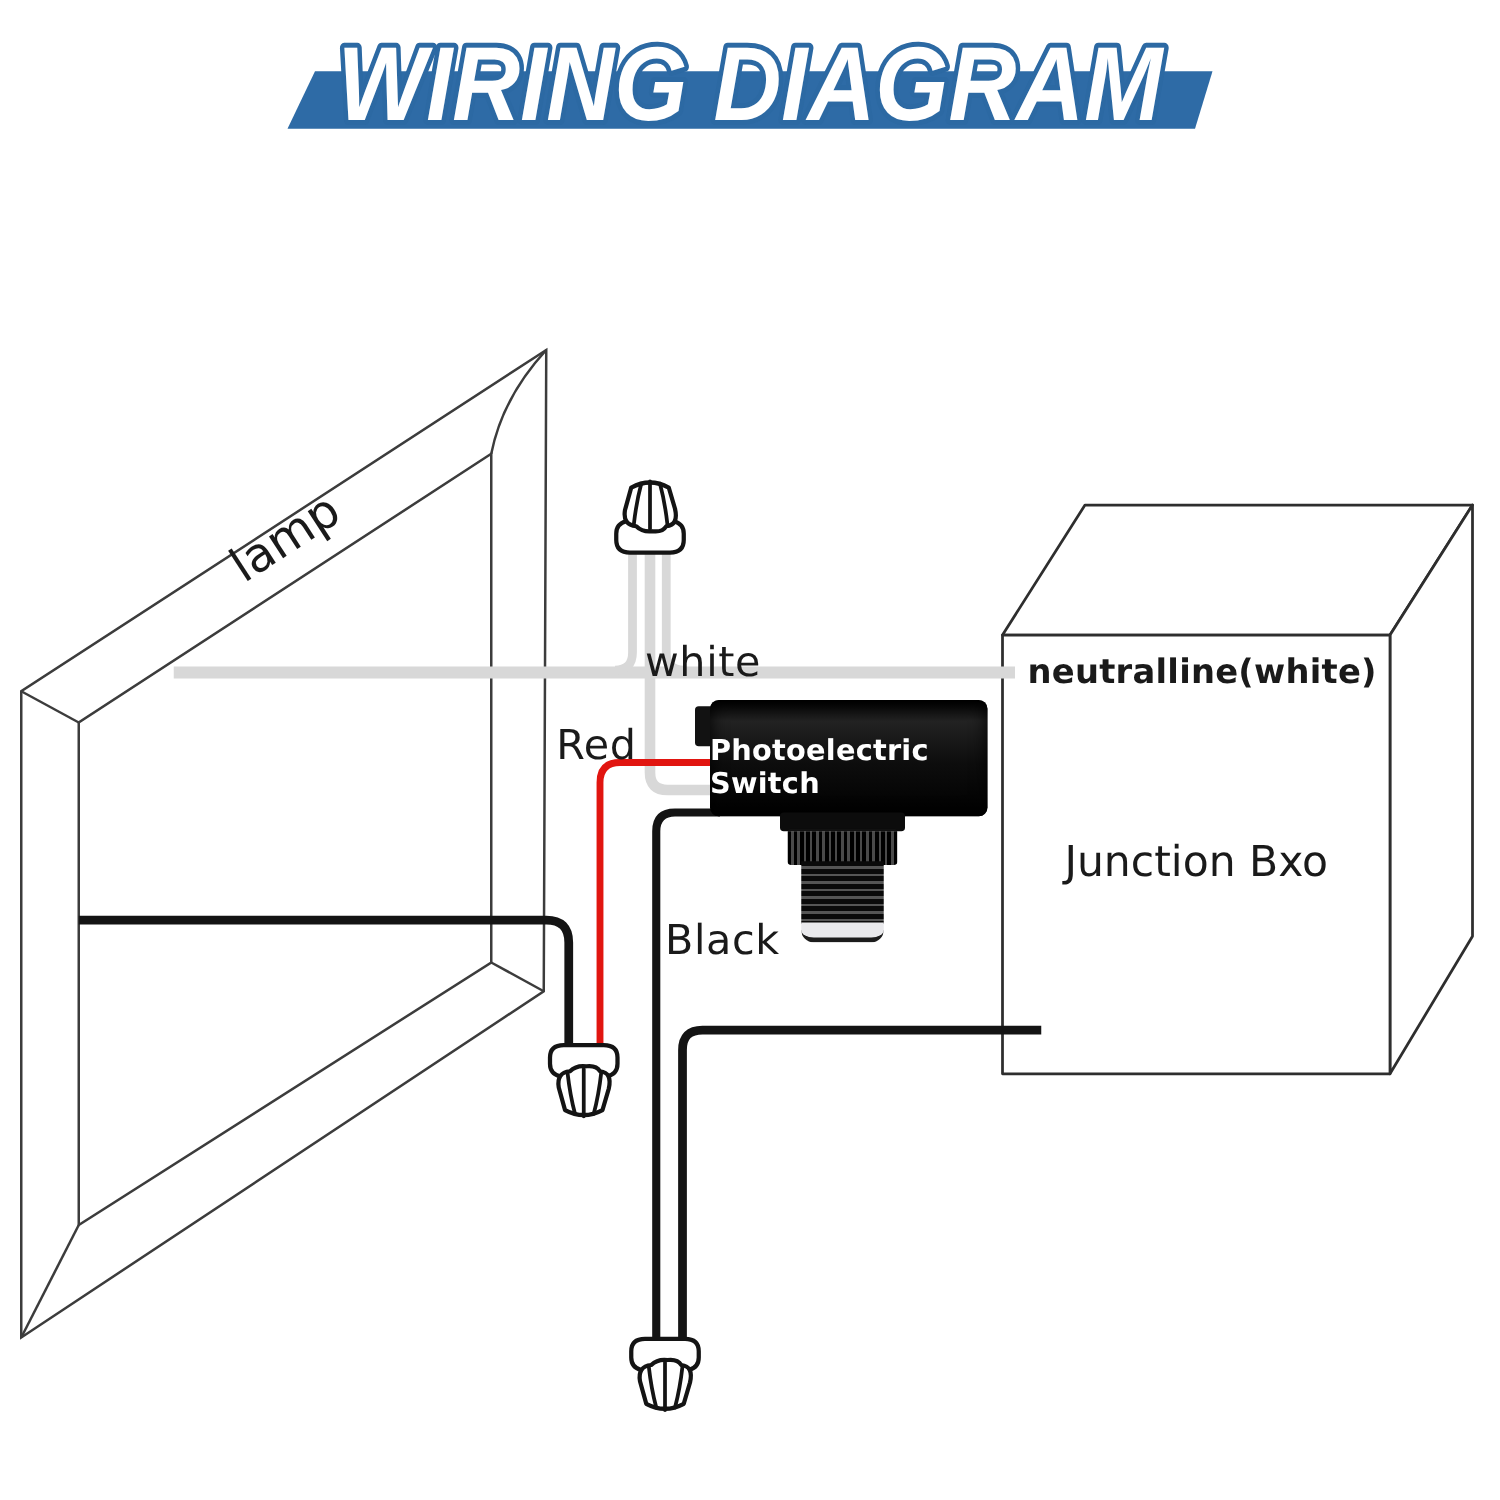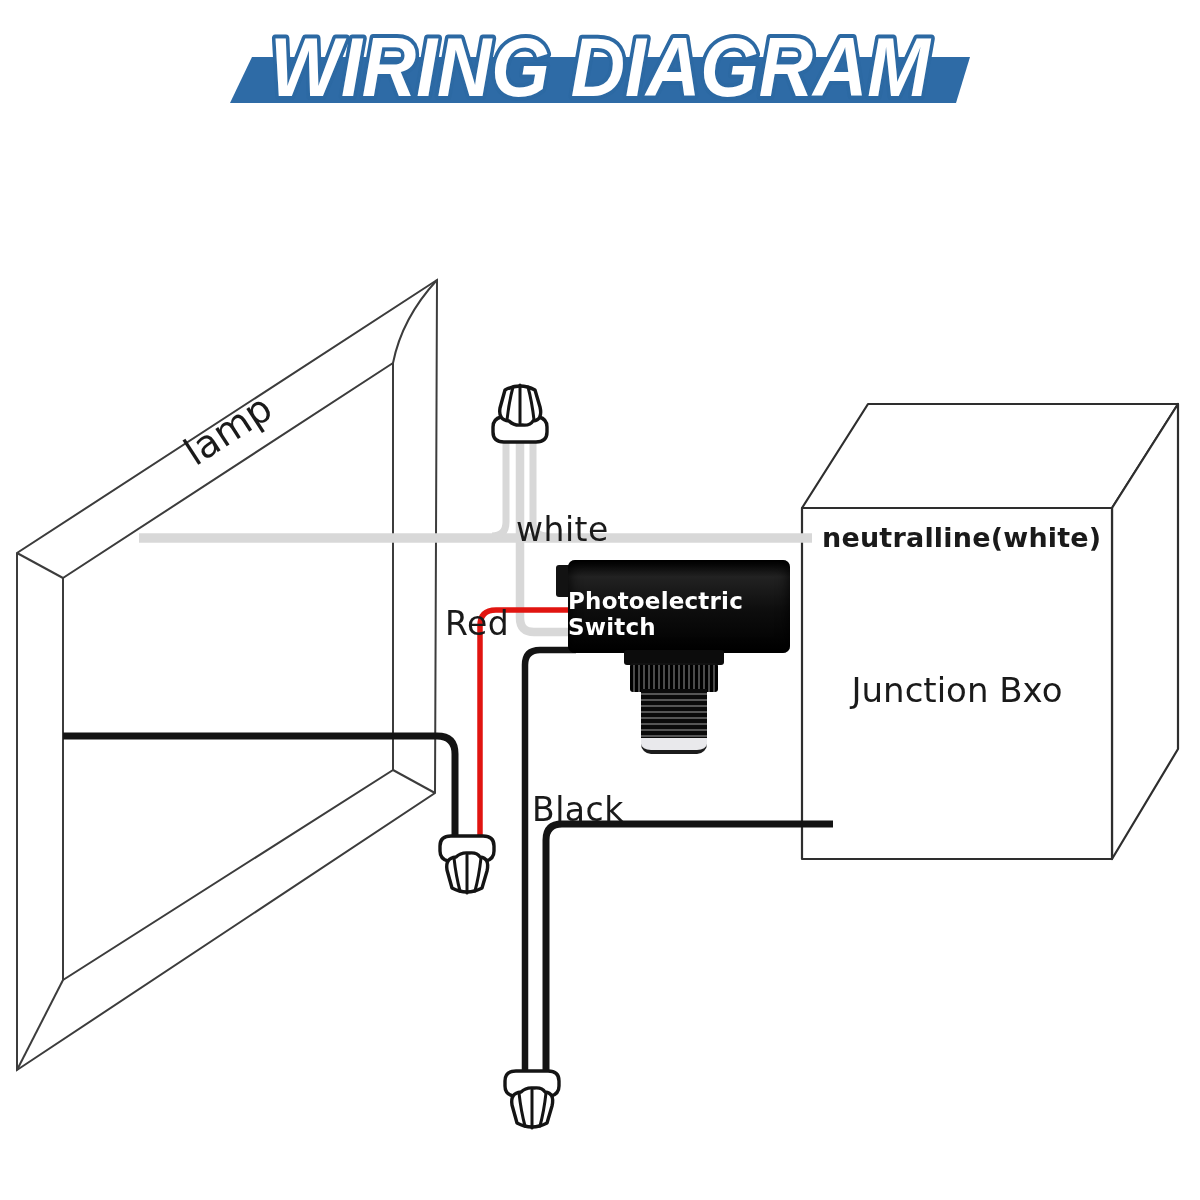--- a/index.html
+++ b/index.html
@@ -104,17 +104,17 @@
       <span>Photoelectric Switch</span>
     </div>
     <div class="collar"></div>
     <div class="knurl"></div>
     <div class="threads"></div>
     <div class="tip"></div>
   </div>
 
   <div class="lbl" id="lamp-label">lamp</div>
   <div class="lbl wire-lbl" style="left:516px;top:478px;">white</div>
-  <div class="lbl wire-lbl" style="left:445px;top:572px;">Red</div>
-  <div class="lbl wire-lbl" style="left:532px;top:758px;">Black</div>
+  <div class="lbl wire-lbl" style="left:445px;top:544px;">Red</div>
+  <div class="lbl wire-lbl" style="left:532px;top:700px;">Black</div>
   <div class="lbl" id="neutral-label">neutralline(white)</div>
   <div class="lbl" id="junction-label">Junction Bxo</div>
 </div>
 
 </body></html>

